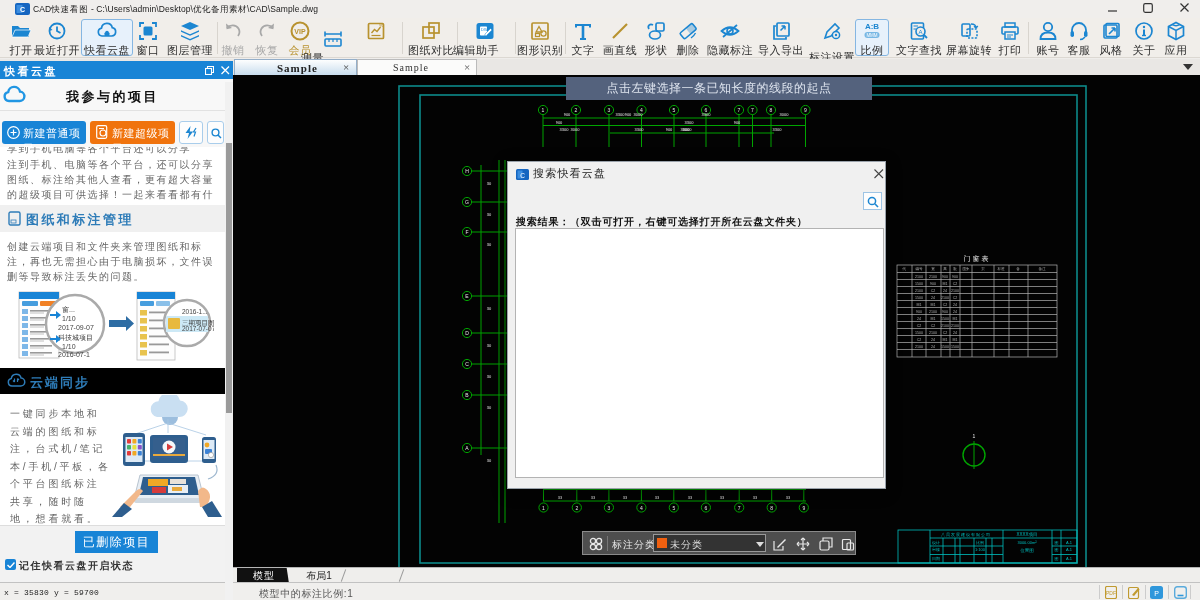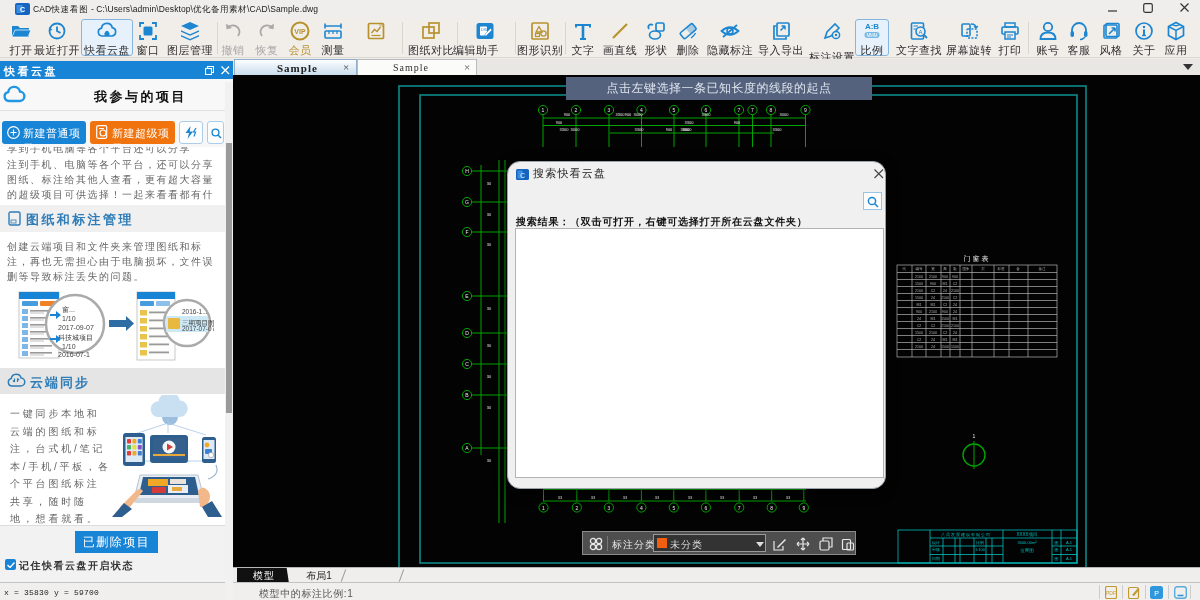--- a/index.html
+++ b/index.html
@@ -89,21 +89,21 @@
       </svg>
       <div style="font-size:11px;letter-spacing:0.5px;color:#a8a8a8;margin-top:1px;white-space:nowrap">恢复</div>
     </div>
     <div class="a" style="left:268px;top:2px;width:64px;text-align:center">
       <svg class="ic" width="22" height="22" viewBox="0 0 22 22">
         <circle cx="11" cy="11" r="8.5" fill="none" stroke="#b8922f" stroke-width="2"></circle>
         <text x="11" y="14" font-size="7" font-weight="bold" fill="#b8922f" text-anchor="middle">VIP</text>
       </svg>
       <div style="font-size:11px;letter-spacing:0.5px;color:#b8922f;margin-top:1px;white-space:nowrap">会员</div>
     </div>
-    <div class="a" style="left:301px;top:2px;width:64px;text-align:center">
+    <div class="a" style="left:301px;top:10px;width:64px;text-align:left">
       <svg class="ic" width="22" height="22" viewBox="0 0 22 22">
         <path d="M3 6 L19 6 M3 3.5 L3 8.5 M19 3.5 L19 8.5" stroke="#1c86d1" stroke-width="1.6" fill="none"></path>
         <rect x="3" y="11" width="16" height="7" rx="1" fill="none" stroke="#1c86d1" stroke-width="1.6"></rect>
         <path d="M7 11 L7 14 M11 11 L11 14 M15 11 L15 14" stroke="#1c86d1" stroke-width="1.2"></path>
       </svg>
       <div style="font-size:11px;letter-spacing:0.5px;color:#2e2e2e;margin-top:1px;white-space:nowrap">测量</div>
     </div>
     <div class="a" style="left:344px;top:2px;width:64px;text-align:center">
       <svg class="ic" width="22" height="22" viewBox="0 0 22 22">
         <rect x="3.5" y="3.5" width="15" height="15" rx="1" fill="none" stroke="#b8922f" stroke-width="1.7"></rect>
@@ -576,21 +576,21 @@
         </g>
       </svg>
  <svg class="a" style="left:258px;top:5px" width="14" height="14" viewBox="0 0 14 14">
         <g fill="none" stroke="#e8e8e8" stroke-width="1.2">
           <rect x="1.5" y="2.5" width="8" height="10" rx="1"></rect>
           <rect x="6" y="6" width="6.5" height="7" rx="1"></rect>
         </g>
       </svg>
 </div>
 </div>
-<div class="a" style="left:507px;top:161px;width:379px;height:328px;background:#f0f0f0;border:1px solid #9aa2ab;border-radius:13px;box-shadow:0 3px 14px rgba(0,0,0,0.45)">
+<div class="a" style="left:507px;top:161px;width:379px;height:328px;background:#f0f0f0;border:1px solid #9aa2ab;border-radius:0;box-shadow:0 3px 14px rgba(0,0,0,0.45)">
  <svg class="a" style="left:8px;top:7px" width="13" height="11">
       <rect width="13" height="11" rx="1.5" fill="#1565c0"></rect>
       <rect x="1.5" y="1.5" width="5" height="8" fill="#3b8de0"></rect>
       <text x="6.5" y="8.5" font-size="6.5" fill="#fff" text-anchor="middle">C</text>
     </svg>
  <div class="a" style="left:25px;top:4px;font-size:11px;color:#222;letter-spacing:1.2px">搜索快看云盘</div>
  <svg class="a" style="left:366px;top:7px" width="10" height="10">
       <path d="M0.5 0.5 L9 9 M9 0.5 L0.5 9" stroke="#444" stroke-width="1.1"></path>
     </svg>
  <div class="a" style="left:355px;top:30px;width:19px;height:18px;background:#fdfdfd;border:1px solid #9ec4e4">
@@ -647,21 +647,21 @@
       </svg>
  <svg class="a" style="left:221px;top:5px" width="9" height="9">
         <path d="M0.5 0.5 L8 8 M8 0.5 L0.5 8" stroke="#fff" stroke-width="1.3"></path>
       </svg>
 </div>
 
 <div class="a" style="left:0;top:18px;width:233px;height:32px;background:#f8f8f8;border-bottom:1px solid #e2e2e2">
  <svg class="a" style="left:3px;top:6px" width="24" height="20" viewBox="0 0 24 20">
         <path d="M6 16 a4.5 4.5 0 0 1 -0.8 -8.9 a6 6 0 0 1 11.8 -0.5 a4.6 4.6 0 0 1 -0.7 9.4 Z" fill="none" stroke="#2196e3" stroke-width="2.4"></path>
       </svg>
- <div class="a" style="left:94px;top:9px;font-size:13px;font-weight:bold;color:#111;letter-spacing:2.5px">我参与的项目</div>
+ <div class="a" style="left:66px;top:9px;font-size:13px;font-weight:bold;color:#111;letter-spacing:2.5px">我参与的项目</div>
 </div>
 
 <div class="a" style="left:0;top:50px;width:233px;height:36px;background:#f7f7f7">
  <div class="a" style="left:2px;top:10px;width:84px;height:23px;background:#1884d6;border-radius:3px">
    <svg class="a" style="left:5px;top:5px" width="13" height="13">
           <circle cx="6.5" cy="6.5" r="5.8" fill="none" stroke="#fff" stroke-width="1.2"></circle>
           <path d="M6.5 3.5 L6.5 9.5 M3.5 6.5 L9.5 6.5" stroke="#fff" stroke-width="1.2"></path>
         </svg>
    <div class="a" style="left:21px;top:5px;font-size:11px;color:#fff;letter-spacing:0.5px">新建普通项目</div>
  </div>
@@ -754,21 +754,21 @@
  <circle cx="173" cy="37" r="23" fill="#fff" stroke="#aaa" stroke-width="2.5"></circle>
  <rect x="152" y="30" width="42" height="16" fill="#cde9f6"></rect>
  <rect x="154" y="32" width="12" height="11" rx="1" fill="#e8b93e"></rect>
  <g font-size="6.5" fill="#444">
           <text x="168" y="28">2016-1...</text>
           <text x="168" y="39" fill="#333">三期项目图</text>
           <text x="168" y="45">2017-07-07</text>
         </g>
 </svg>
 
-<div class="a" style="left:0;top:221px;width:225px;height:26px;background:#e5e5e5">
+<div class="a" style="left:0;top:221px;width:225px;height:26px;background:#000000">
  <svg class="a" style="left:7px;top:5px" width="20" height="16" viewBox="0 0 20 16">
           <path d="M5 13 a3.8 3.8 0 0 1 -0.7 -7.5 a5 5 0 0 1 9.8 -0.4 a3.9 3.9 0 0 1 -0.6 7.9 Z" fill="none" stroke="#2e7cb8" stroke-width="1.5"></path>
           <path d="M7.5 9 L7.5 5.5 M7.5 9 L6 7.5 M10.5 5.5 L10.5 9 M10.5 5.5 L12 7" stroke="#2e7cb8" stroke-width="1.2" fill="none"></path>
         </svg>
  <div class="a" style="left:30px;top:6px;font-size:13px;font-weight:bold;color:#2e7cb8;letter-spacing:2px">云端同步</div>
 </div>
 <div class="a" style="left:10px;top:258px;line-height:17.5px;letter-spacing:2.8px;width:102px;color:#666;font-size:10px">一键同步本地和云端的图纸和标注，台式机/笔记本/手机/平板，各个平台图纸标注共享，随时随地，想看就看。</div>
 <svg class="a" style="left:110px;top:248px" width="115" height="123" viewBox="0 0 115 123">
  <path d="M47 22 a8 8 0 0 1 1.5 -15.8 a11 11 0 0 1 21.5 -0.8 a8.3 8.3 0 0 1 -1.2 16.6 Z" fill="#c9dff2"></path>
  <path d="M52 22 a8 8 0 0 0 16 0 Z" fill="#9cbede"></path>

